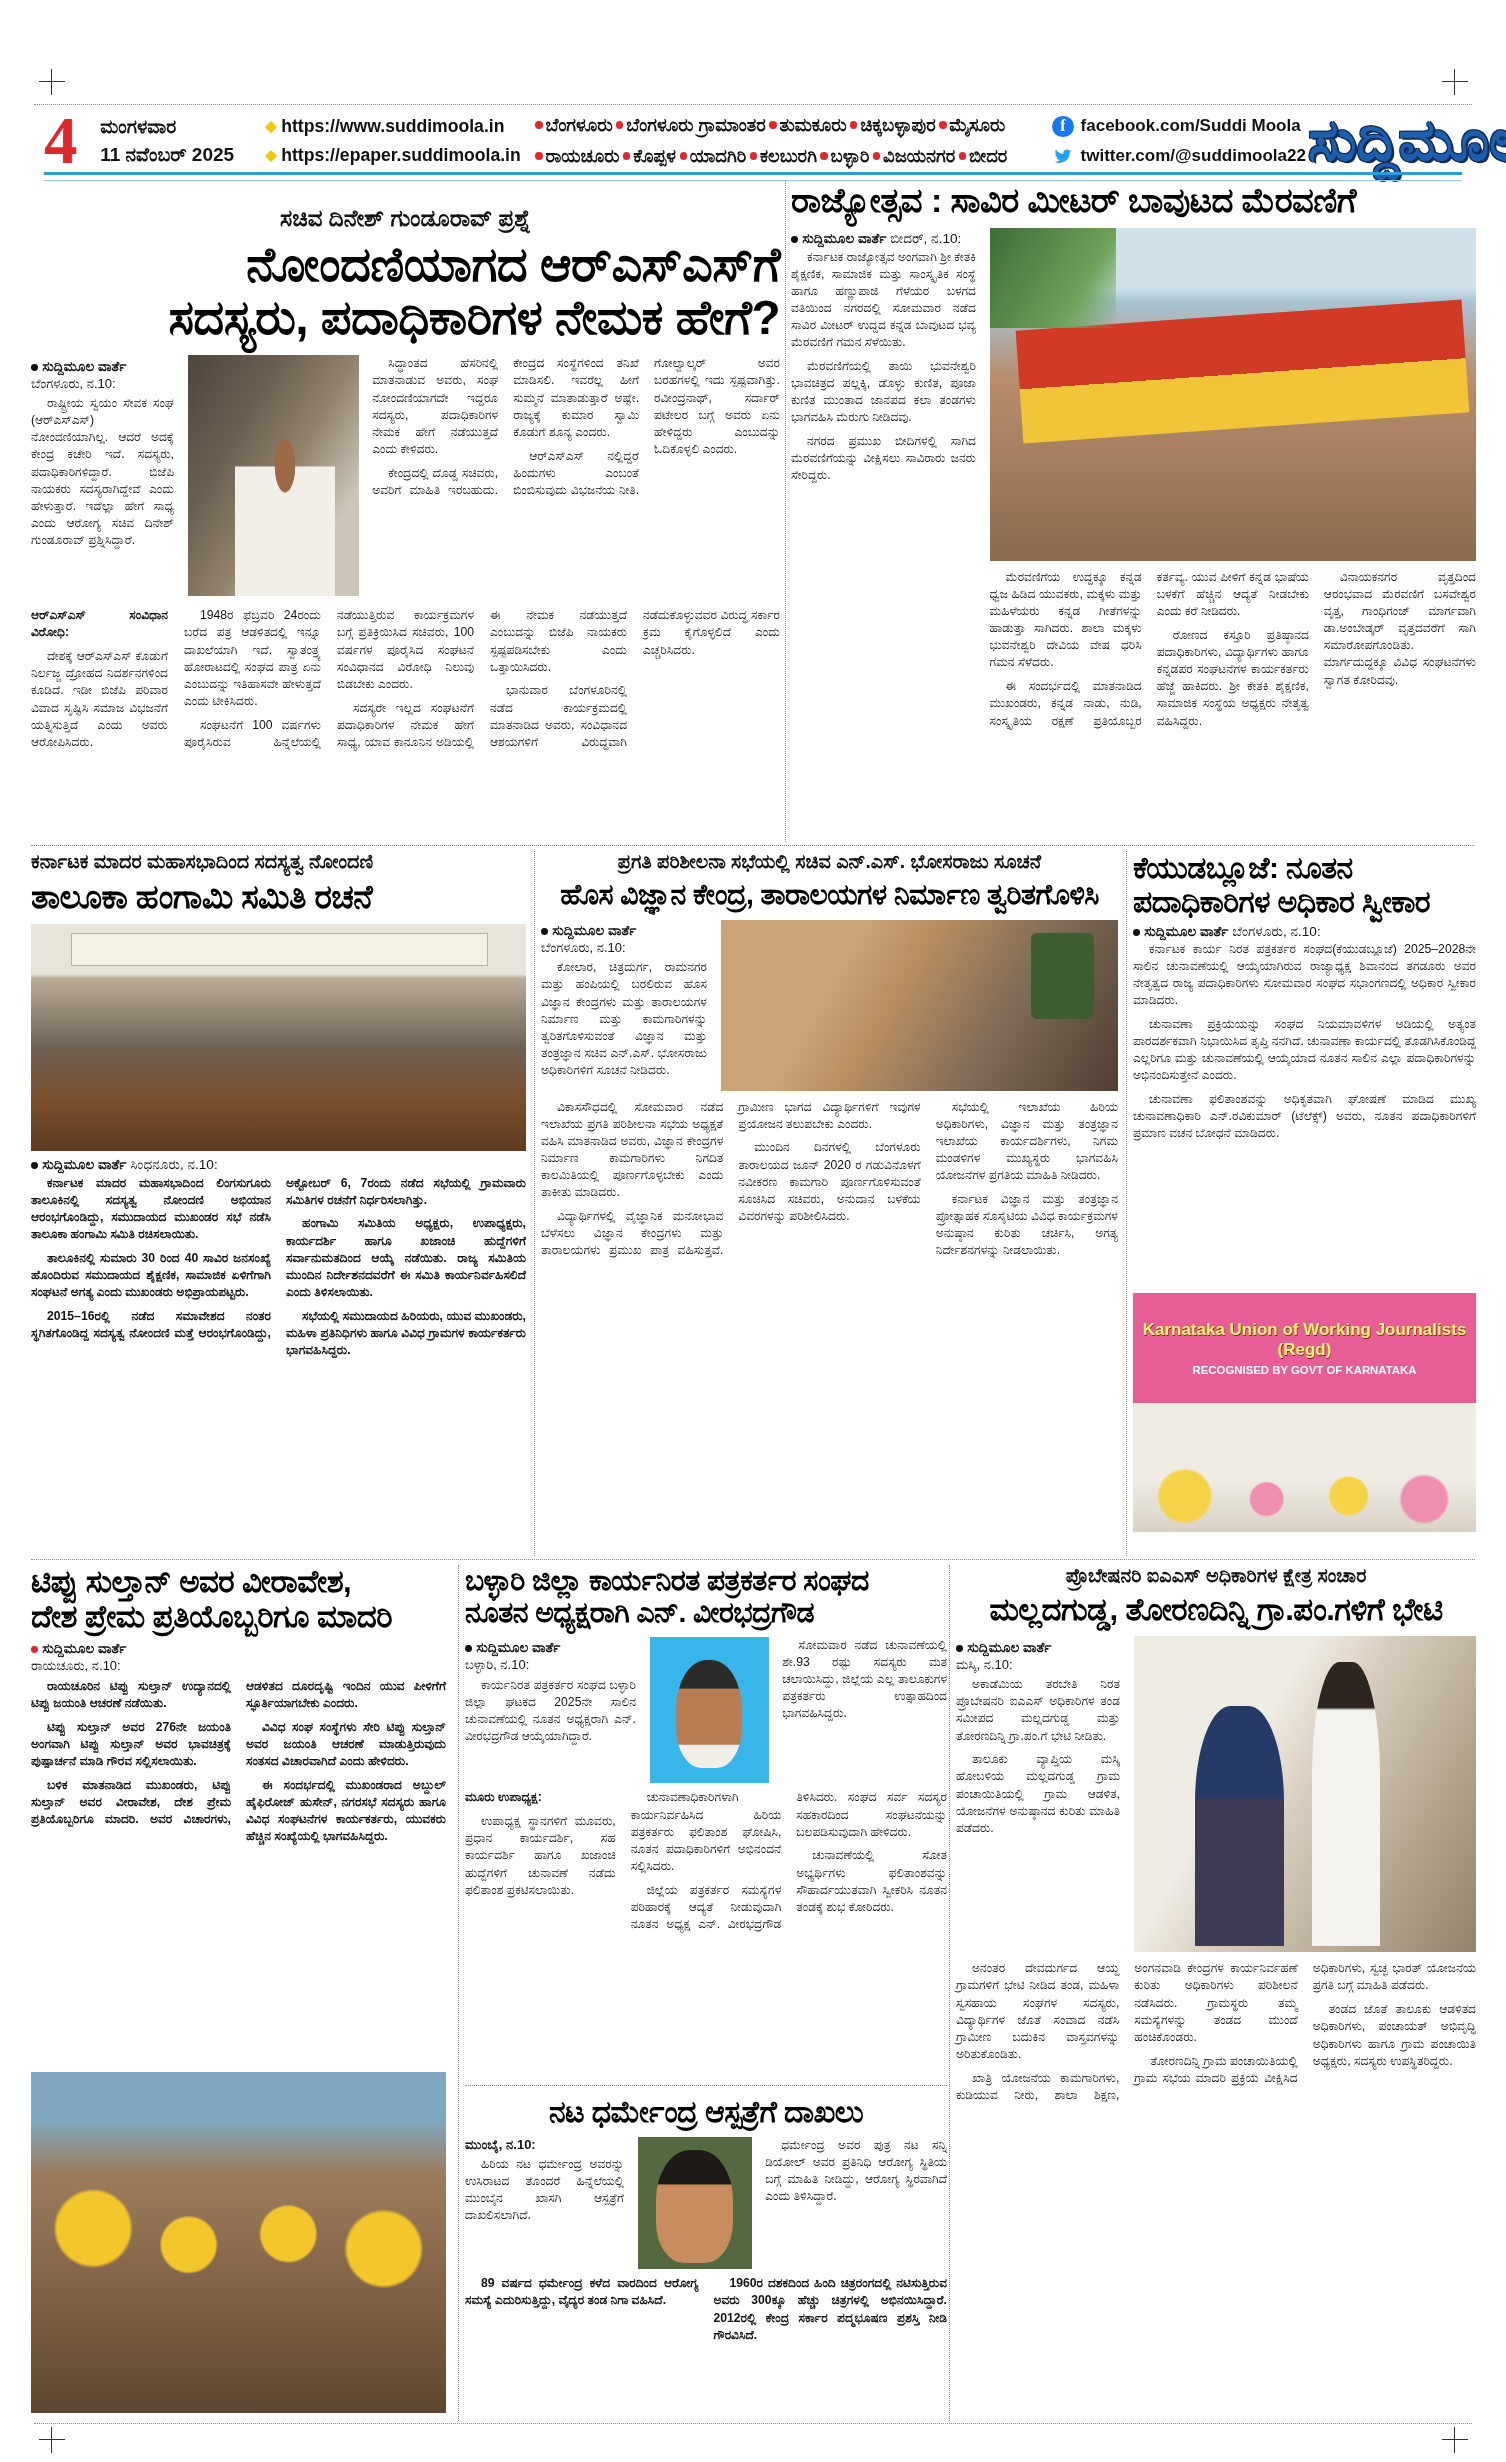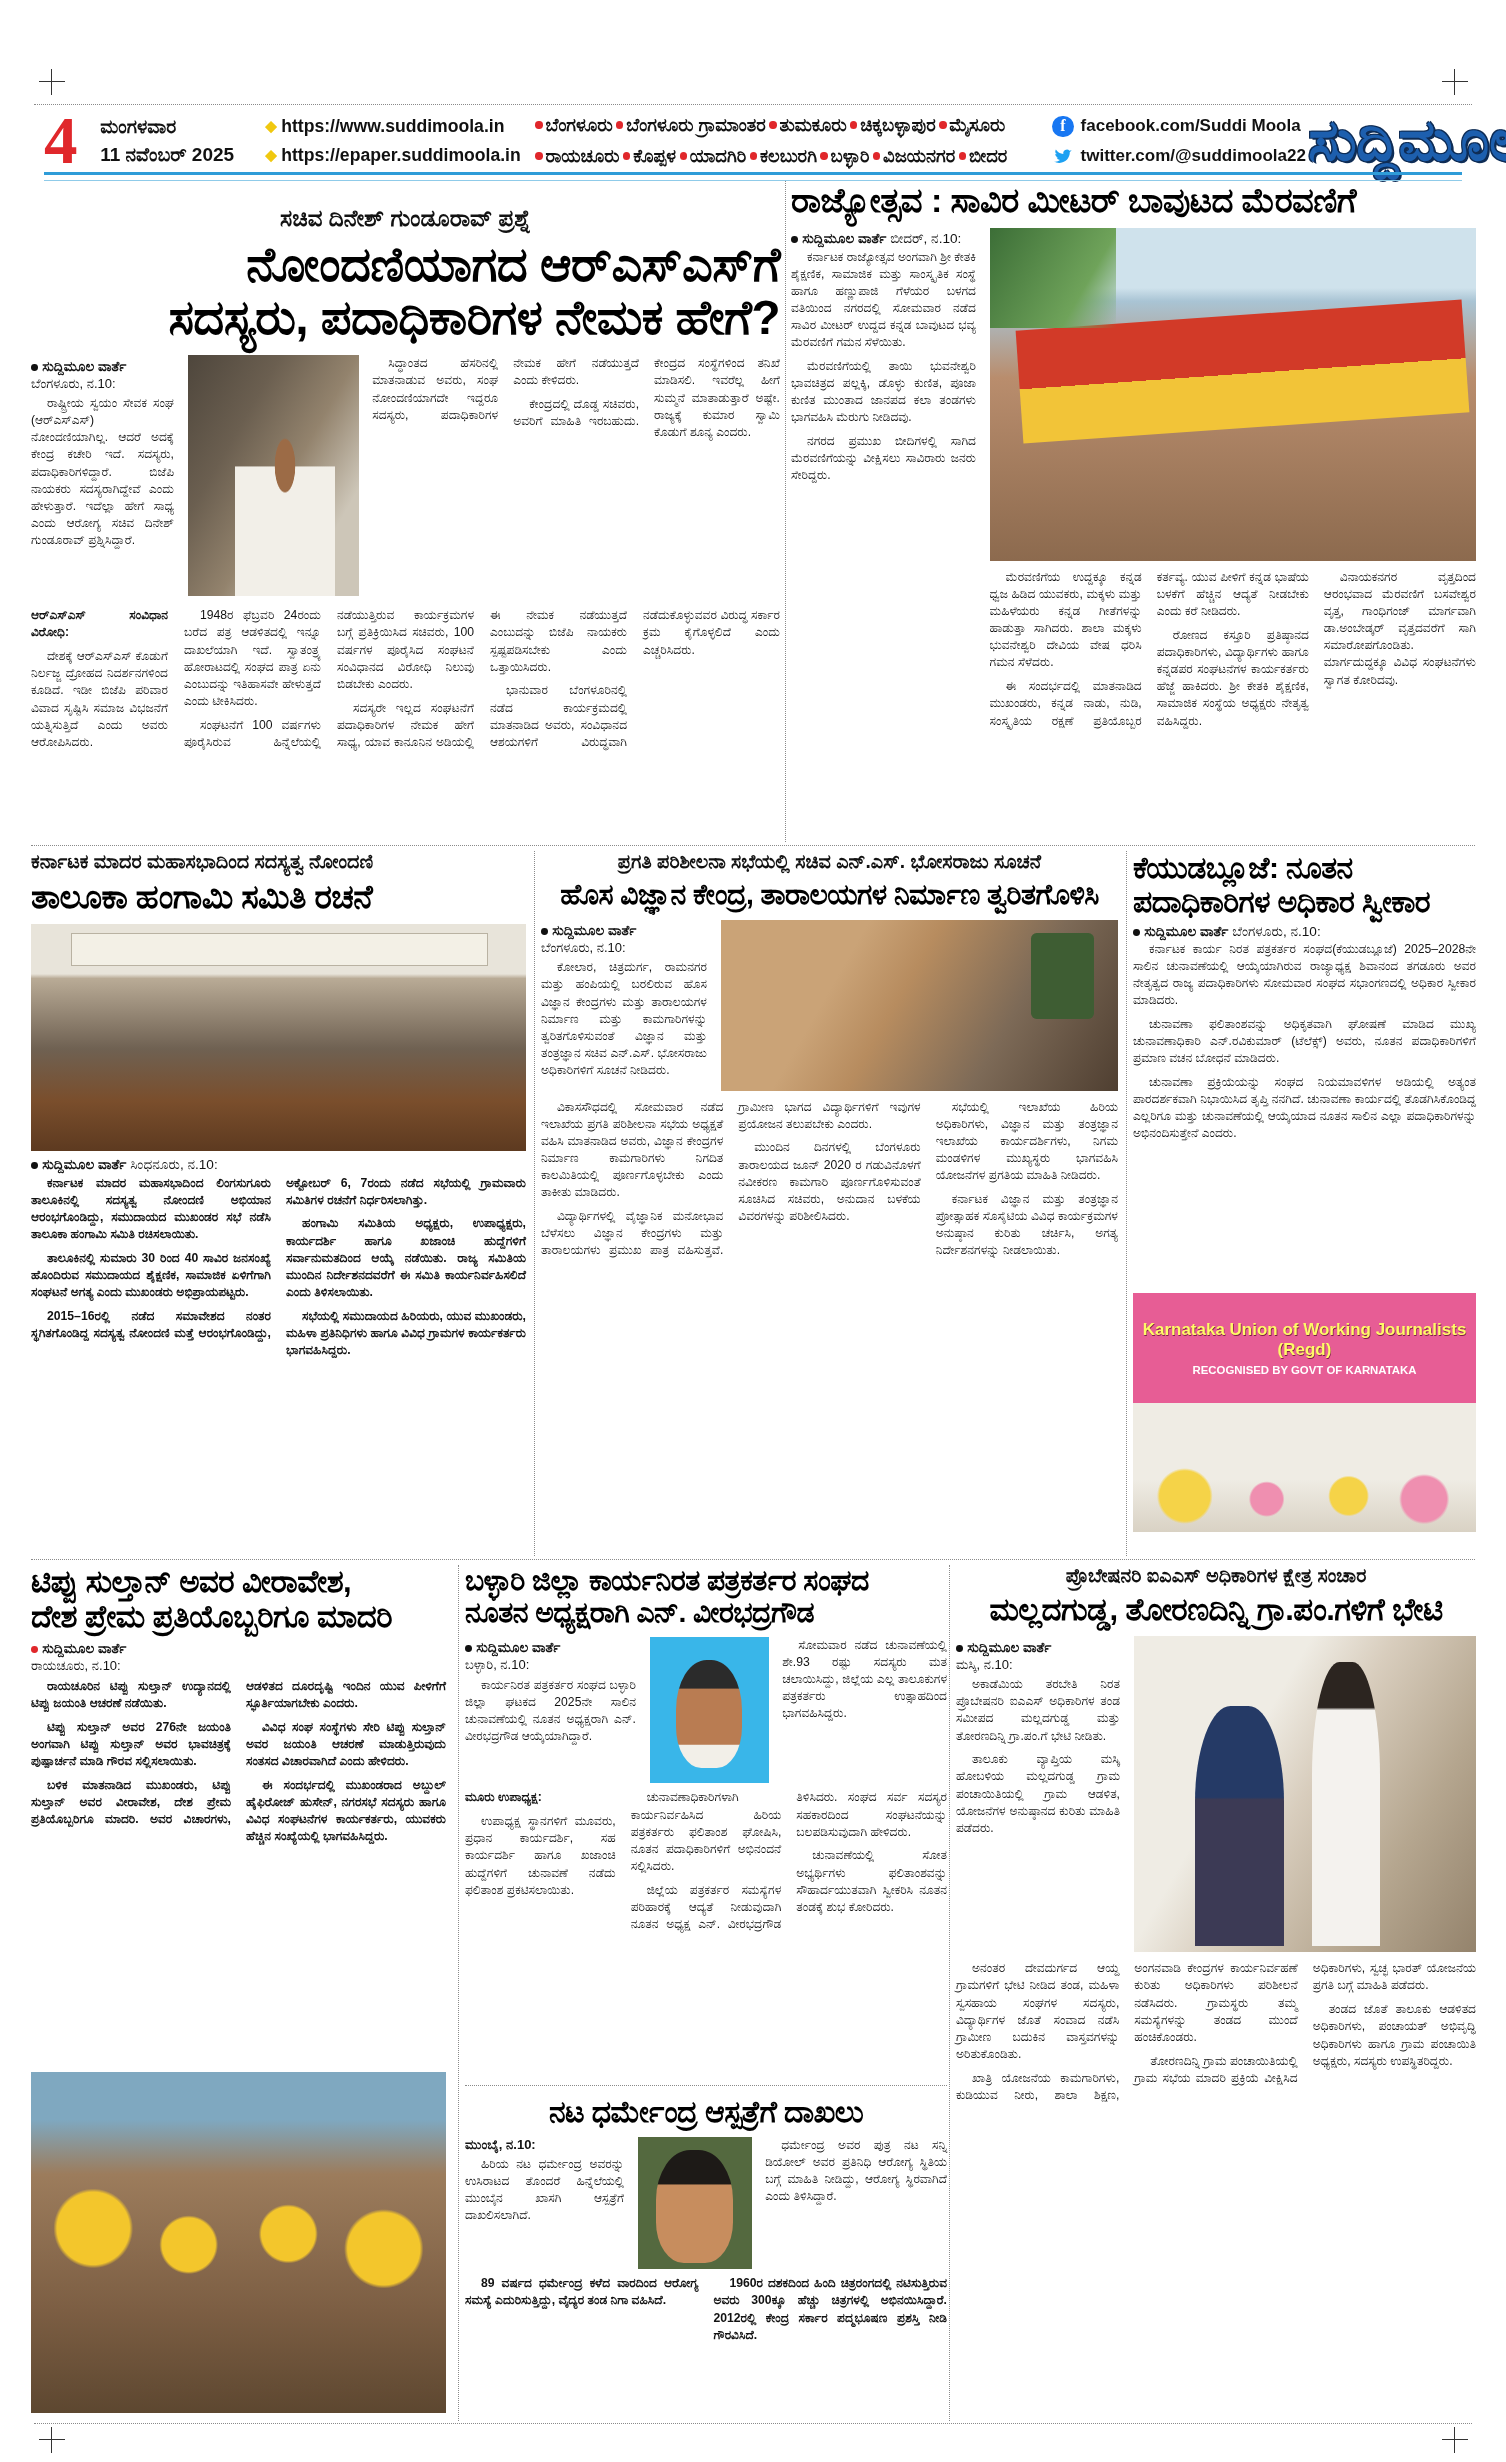--- a/index.html
+++ b/index.html
@@ -165,20 +165,21 @@
         <div class="byline"><span class="b-dot"></span><span>ಸುದ್ದಿಮೂಲ ವಾರ್ತೆ</span></div>
         <div class="dateline">ಬೆಂಗಳೂರು, ನ.10:</div>
         <div class="body">
             <p>ರಾಷ್ಟ್ರೀಯ ಸ್ವಯಂ ಸೇವಕ ಸಂಘ (ಆರ್‌ಎಸ್‌ಎಸ್) ನೋಂದಣಿಯಾಗಿಲ್ಲ. ಆದರೆ ಅದಕ್ಕೆ ಕೇಂದ್ರ ಕಚೇರಿ ಇದೆ. ಸದಸ್ಯರು, ಪದಾಧಿಕಾರಿಗಳಿದ್ದಾರೆ. ಬಿಜೆಪಿ ನಾಯಕರು ಸದಸ್ಯರಾಗಿದ್ದೇವೆ ಎಂದು ಹೇಳುತ್ತಾರೆ. ಇದೆಲ್ಲಾ ಹೇಗೆ ಸಾಧ್ಯ ಎಂದು ಆರೋಗ್ಯ ಸಚಿವ ದಿನೇಶ್ ಗುಂಡೂರಾವ್ ಪ್ರಶ್ನಿಸಿದ್ದಾರೆ.</p>
           </div>
       </div>
       <div class="photo ph-minister" style="width:171px;height:241px;"></div>
       <div class="body cols3" style="flex:1;height:244px;">
           <p>ಸಿದ್ಧಾಂತದ ಹೆಸರಿನಲ್ಲಿ ಮಾತನಾಡುವ ಅವರು, ಸಂಘ ನೋಂದಣಿಯಾಗದೇ ಇದ್ದರೂ ಸದಸ್ಯರು, ಪದಾಧಿಕಾರಿಗಳ ನೇಮಕ ಹೇಗೆ ನಡೆಯುತ್ತದೆ ಎಂದು ಕೇಳಿದರು.</p>
           <p>ಕೇಂದ್ರದಲ್ಲಿ ದೊಡ್ಡ ಸಚಿವರು, ಅವರಿಗೆ ಮಾಹಿತಿ ಇರಬಹುದು. ಕೇಂದ್ರದ ಸಂಸ್ಥೆಗಳಿಂದ ತನಿಖೆ ಮಾಡಿಸಲಿ. ಇವರೆಲ್ಲ ಹೀಗೆ ಸುಮ್ಮನೆ ಮಾತಾಡುತ್ತಾರೆ ಅಷ್ಟೇ. ರಾಜ್ಯಕ್ಕೆ ಕುಮಾರ ಸ್ವಾಮಿ ಕೊಡುಗೆ ಶೂನ್ಯ ಎಂದರು.</p>
+          <p>ಆರ್‌ಎಸ್‌ಎಸ್ ನಲ್ಲಿದ್ದರೆ ಹಿಂದುಗಳು ಎಂಬಂತೆ ಬಿಂಬಿಸುವುದು ವಿಭಜನೆಯ ನೀತಿ. ಗೋಲ್ವಾಲ್ಕರ್ ಅವರ ಬರಹಗಳಲ್ಲಿ ಇದು ಸ್ಪಷ್ಟವಾಗಿತ್ತು. ರವೀಂದ್ರನಾಥ್, ಸರ್ದಾರ್ ಪಟೇಲರ ಬಗ್ಗೆ ಅವರು ಏನು ಹೇಳಿದ್ದರು ಎಂಬುದನ್ನು ಓದಿಕೊಳ್ಳಲಿ ಎಂದರು.</p>
         </div>
     </div>
     <div class="body cols5" style="margin-top:8px;height:341px;">
         <p class="subhead">ಆರ್‌ಎಸ್‌ಎಸ್ ಸಂವಿಧಾನ ವಿರೋಧಿ:</p>
         <p>ದೇಶಕ್ಕೆ ಆರ್‌ಎಸ್‌ಎಸ್ ಕೊಡುಗೆ ನಿರ್ಲಜ್ಜ ದ್ರೋಹದ ನಿದರ್ಶನಗಳಿಂದ ಕೂಡಿದೆ. ಇಡೀ ಬಿಜೆಪಿ ಪರಿವಾರ ವಿವಾದ ಸೃಷ್ಟಿಸಿ ಸಮಾಜ ವಿಭಜನೆಗೆ ಯತ್ನಿಸುತ್ತಿದೆ ಎಂದು ಅವರು ಆರೋಪಿಸಿದರು.</p>
         <p>1948ರ ಫೆಬ್ರವರಿ 24ರಂದು ಬರೆದ ಪತ್ರ ಆಡಳಿತದಲ್ಲಿ ಇನ್ನೂ ದಾಖಲೆಯಾಗಿ ಇದೆ. ಸ್ವಾತಂತ್ರ್ಯ ಹೋರಾಟದಲ್ಲಿ ಸಂಘದ ಪಾತ್ರ ಏನು ಎಂಬುದನ್ನು ಇತಿಹಾಸವೇ ಹೇಳುತ್ತದೆ ಎಂದು ಟೀಕಿಸಿದರು.</p>
         <p>ಸಂಘಟನೆಗೆ 100 ವರ್ಷಗಳು ಪೂರೈಸಿರುವ ಹಿನ್ನೆಲೆಯಲ್ಲಿ ನಡೆಯುತ್ತಿರುವ ಕಾರ್ಯಕ್ರಮಗಳ ಬಗ್ಗೆ ಪ್ರತಿಕ್ರಿಯಿಸಿದ ಸಚಿವರು, 100 ವರ್ಷಗಳ ಪೂರೈಸಿದ ಸಂಘಟನೆ ಸಂವಿಧಾನದ ವಿರೋಧಿ ನಿಲುವು ಬಿಡಬೇಕು ಎಂದರು.</p>
         <p>ಸದಸ್ಯರೇ ಇಲ್ಲದ ಸಂಘಟನೆಗೆ ಪದಾಧಿಕಾರಿಗಳ ನೇಮಕ ಹೇಗೆ ಸಾಧ್ಯ, ಯಾವ ಕಾನೂನಿನ ಅಡಿಯಲ್ಲಿ ಈ ನೇಮಕ ನಡೆಯುತ್ತದೆ ಎಂಬುದನ್ನು ಬಿಜೆಪಿ ನಾಯಕರು ಸ್ಪಷ್ಟಪಡಿಸಬೇಕು ಎಂದು ಒತ್ತಾಯಿಸಿದರು.</p>
         <p>ಭಾನುವಾರ ಬೆಂಗಳೂರಿನಲ್ಲಿ ನಡೆದ ಕಾರ್ಯಕ್ರಮದಲ್ಲಿ ಮಾತನಾಡಿದ ಅವರು, ಸಂವಿಧಾನದ ಆಶಯಗಳಿಗೆ ವಿರುದ್ಧವಾಗಿ ನಡೆದುಕೊಳ್ಳುವವರ ವಿರುದ್ಧ ಸರ್ಕಾರ ಕ್ರಮ ಕೈಗೊಳ್ಳಲಿದೆ ಎಂದು ಎಚ್ಚರಿಸಿದರು.</p>
       </div>
@@ -241,22 +242,22 @@
         <p>ಸಭೆಯಲ್ಲಿ ಇಲಾಖೆಯ ಹಿರಿಯ ಅಧಿಕಾರಿಗಳು, ವಿಜ್ಞಾನ ಮತ್ತು ತಂತ್ರಜ್ಞಾನ ಇಲಾಖೆಯ ಕಾರ್ಯದರ್ಶಿಗಳು, ನಿಗಮ ಮಂಡಳಿಗಳ ಮುಖ್ಯಸ್ಥರು ಭಾಗವಹಿಸಿ ಯೋಜನೆಗಳ ಪ್ರಗತಿಯ ಮಾಹಿತಿ ನೀಡಿದರು.</p>
         <p>ಕರ್ನಾಟಕ ವಿಜ್ಞಾನ ಮತ್ತು ತಂತ್ರಜ್ಞಾನ ಪ್ರೋತ್ಸಾಹಕ ಸೊಸೈಟಿಯ ವಿವಿಧ ಕಾರ್ಯಕ್ರಮಗಳ ಅನುಷ್ಠಾನ ಕುರಿತು ಚರ್ಚಿಸಿ, ಅಗತ್ಯ ನಿರ್ದೇಶನಗಳನ್ನು ನೀಡಲಾಯಿತು.</p>
       </div>
   </div>
 
   <div class="art" style="left:1133px;top:851px;width:343px;height:702px;">
     <h1 class="hl" style="font-size:30px;">ಕೆಯುಡಬ್ಲೂಜೆ: ನೂತನ ಪದಾಧಿಕಾರಿಗಳ ಅಧಿಕಾರ ಸ್ವೀಕಾರ</h1>
     <div class="byline" style="margin-top:5.7px;"><span class="b-dot"></span><span>ಸುದ್ದಿಮೂಲ ವಾರ್ತೆ</span> <span class="dl">ಬೆಂಗಳೂರು, ನ.10:</span></div>
     <div class="body" style="height:352px;">
         <p>ಕರ್ನಾಟಕ ಕಾರ್ಯ ನಿರತ ಪತ್ರಕರ್ತರ ಸಂಘದ(ಕೆಯುಡಬ್ಲೂಜೆ) 2025–2028ನೇ ಸಾಲಿನ ಚುನಾವಣೆಯಲ್ಲಿ ಆಯ್ಕೆಯಾಗಿರುವ ರಾಜ್ಯಾಧ್ಯಕ್ಷ ಶಿವಾನಂದ ತಗಡೂರು ಅವರ ನೇತೃತ್ವದ ರಾಜ್ಯ ಪದಾಧಿಕಾರಿಗಳು ಸೋಮವಾರ ಸಂಘದ ಸಭಾಂಗಣದಲ್ಲಿ ಅಧಿಕಾರ ಸ್ವೀಕಾರ ಮಾಡಿದರು.</p>
+        <p>ಚುನಾವಣಾ ಪ್ರಕ್ರಿಯೆಯನ್ನು ಸಂಘದ ನಿಯಮಾವಳಿಗಳ ಅಡಿಯಲ್ಲಿ ಅತ್ಯಂತ ಪಾರದರ್ಶಕವಾಗಿ ನಿಭಾಯಿಸಿದ ತೃಪ್ತಿ ನನಗಿದೆ. ಚುನಾವಣಾ ಕಾರ್ಯದಲ್ಲಿ ತೊಡಗಿಸಿಕೊಂಡಿದ್ದ ಎಲ್ಲರಿಗೂ ಮತ್ತು ಚುನಾವಣೆಯಲ್ಲಿ ಆಯ್ಕೆಯಾದ ನೂತನ ಸಾಲಿನ ಎಲ್ಲಾ ಪದಾಧಿಕಾರಿಗಳನ್ನು ಅಭಿನಂದಿಸುತ್ತೇನೆ ಎಂದರು.</p>
         <p>ಚುನಾವಣಾ ಫಲಿತಾಂಶವನ್ನು ಅಧಿಕೃತವಾಗಿ ಘೋಷಣೆ ಮಾಡಿದ ಮುಖ್ಯ ಚುನಾವಣಾಧಿಕಾರಿ ಎನ್.ರವಿಕುಮಾರ್ (ಟೆಲೆಕ್ಸ್) ಅವರು, ನೂತನ ಪದಾಧಿಕಾರಿಗಳಿಗೆ ಪ್ರಮಾಣ ವಚನ ಬೋಧನೆ ಮಾಡಿದರು.</p>
-        <p>ಚುನಾವಣಾ ಪ್ರಕ್ರಿಯೆಯನ್ನು ಸಂಘದ ನಿಯಮಾವಳಿಗಳ ಅಡಿಯಲ್ಲಿ ಅತ್ಯಂತ ಪಾರದರ್ಶಕವಾಗಿ ನಿಭಾಯಿಸಿದ ತೃಪ್ತಿ ನನಗಿದೆ. ಚುನಾವಣಾ ಕಾರ್ಯದಲ್ಲಿ ತೊಡಗಿಸಿಕೊಂಡಿದ್ದ ಎಲ್ಲರಿಗೂ ಮತ್ತು ಚುನಾವಣೆಯಲ್ಲಿ ಆಯ್ಕೆಯಾದ ನೂತನ ಸಾಲಿನ ಎಲ್ಲಾ ಪದಾಧಿಕಾರಿಗಳನ್ನು ಅಭಿನಂದಿಸುತ್ತೇನೆ ಎಂದರು.</p>
       </div>
     <div class="photo ph-kuwj" style="width:100%;height:239px;">
       <div class="banner">
         <div class="b1">Karnataka Union of Working Journalists (Regd)</div>
         <div class="b2">RECOGNISED BY GOVT OF KARNATAKA</div>
       </div>
     </div>
   </div>
 
   <div class="art" style="left:31px;top:1565px;width:415px;height:856px;">

